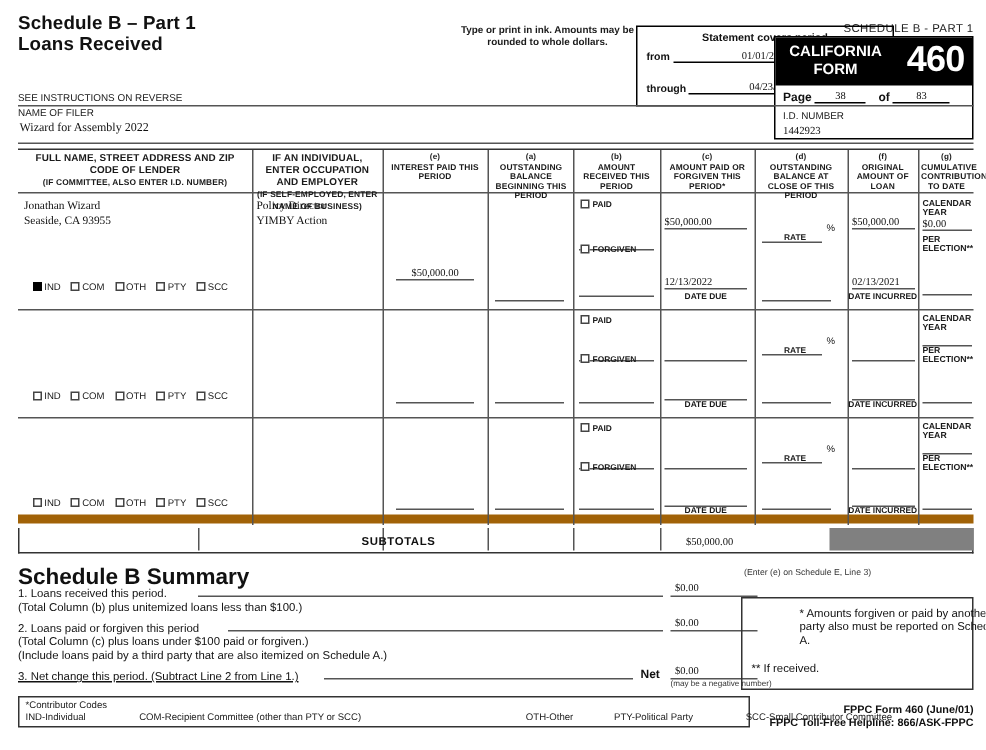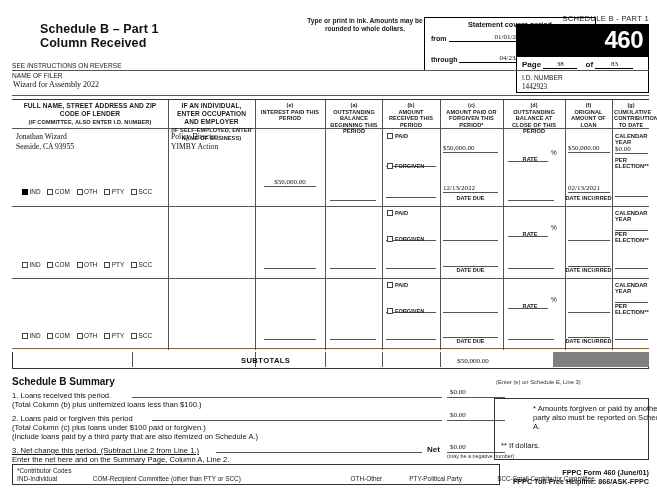--- a/index.html
+++ b/index.html
@@ -10,24 +10,23 @@
     background: #ffffff;
     font-family: "Liberation Sans", sans-serif;
     color: #111;
     position: relative;
     overflow: hidden;
   }
   .page { position:absolute; left:0; top:0; width:657px; height:500px; }
 
   
   .title {
-    position:absolute; left:12px; top:22px;
+    position:absolute; left:12px; top:8px;
     font-size:12.5px; font-weight:bold; line-height:14px;
     letter-spacing:0.1px;
-    margin-left:28px;
   }
   .typeprint {
     position:absolute; left:305px; top:17px; width:120px;
     text-align:center; font-size:6.6px; font-weight:bold; line-height:8.2px;
     color:#1a1a1a;
   }
 
   .stmtbox {
     position:absolute; left:424px; top:17px; width:172px; height:54px;
     border:1px solid #000;
@@ -86,21 +85,21 @@
   .nameoffiler { position:absolute; left:12px; top:72px; font-size:6.6px; color:#1a1a1a; }
   .filername {
     position:absolute; left:13px; top:80px; font-size:8px;
     font-family:"Liberation Serif", serif;
   }
   .rule2 { position:absolute; left:12px; top:95px; width:637px; height:1px; background:#555; }
 
   
   .tbl {
     position:absolute; left:12px; top:99px; width:637px; height:250px;
-    border-top:1px solid #333; border-bottom:1px solid #a16207;
+    border-top:1px solid #333; border-bottom:6px solid #a16207;
   }
   .vline { position:absolute; top:0; width:1px; background:#555; }
   .hline { position:absolute; left:0; width:637px; height:1px; background:#555; }
 
   .colhdr {
     position:absolute; top:2px;
     text-align:center; font-size:5.6px; font-weight:bold; line-height:6.6px;
     color:#1a1a1a; letter-spacing:0.1px;
   }
   .colhdr .let { font-size:5.4px; }
@@ -147,21 +146,21 @@
     font-family:"Liberation Serif", serif; font-size:7px;
   }
   .grayfill {
     position:absolute; left:540px; top:0px; width:96px; height:15px;
     background:#808080;
   }
   .subdiv { position:absolute; top:0; width:1px; height:15px; background:#555; }
 
   
   .sumtitle {
-    position:absolute; left:12px; top:376px; font-size:10px; font-weight:bold;
+    position:absolute; left:12px; top:376px; font-size:15px; font-weight:bold;
   }
   .sline { position:absolute; font-size:7.6px; color:#111; }
   .dots { position:absolute; height:1px; background:#555; }
   .sumval {
     position:absolute; font-family:"Liberation Serif", serif; font-size:7px;
     text-align:left;
   }
   .sumvalline { position:absolute; height:1px; background:#555; }
   .netlbl { position:absolute; font-size:8px; font-weight:bold; }
   .negnote { position:absolute; font-size:5.4px; color:#333; }
@@ -190,41 +189,45 @@
     font-size:7.2px; font-weight:bold; line-height:9px; color:#111;
   }
 </style>
 </head>
 <body>
 
 <div class="page">
 
   <div class="title">
     <div>Schedule B – Part 1</div>
-    <div>Column Received</div>
+    <div>Loans Received</div>
   </div>
 
   <div class="typeprint">Type or print in ink. Amounts may be rounded to whole dollars.</div>
 
   <div class="schedlabel">SCHEDULE B - PART 1</div>
 
   <div class="stmtbox">
     <div class="hdr">Statement covers period</div>
     <div class="fromrow">
       <span>from</span>
       <span class="fillline" style="width:124px;">01/01/2022</span>
     </div>
     <div class="throughrow">
       <span>through</span>
       <span class="fillline" style="width:112px;">04/23/2022</span>
     </div>
   </div>
 
   <div class="formbox">
     <div class="formblack">
+      <div class="calif">
+        <div>CALIFORNIA</div>
+        <div>FORM</div>
+      </div>
       <div class="num460">460</div>
     </div>
     <div class="pagerow">
       <span>Page</span>
       <span class="fillline" style="width:34px;">38</span>
       <span style="margin-left:6px;">of</span>
       <span class="fillline" style="width:38px;">83</span>
     </div>
     <div class="idnum">I.D. NUMBER</div>
     <div class="idval">1442923</div>
@@ -452,27 +455,26 @@
   <div class="sumvalline" style="left:447px; top:420px; width:58px;"></div>
   <div class="sline" style="left:12px; top:423px;">(Total Column (c) plus loans under $100 paid or forgiven.)</div>
   <div class="sline" style="left:12px; top:432px;text-align:center;">(Include loans paid by a third party that are also itemized on Schedule A.)</div>
 
   <div class="sline" style="left:12px; top:446px;text-decoration:underline;">3. Net change this period. (Subtract Line 2 from Line 1.)</div>
   <div class="dots" style="left:216px; top:452px; width:206px;"></div>
   <div class="netlbl" style="left:427px; top:445px;">Net</div>
   <div class="sumval" style="left:450px; top:443px;">$0.00</div>
   <div class="sumvalline" style="left:447px; top:452px; width:58px;"></div>
   <div class="negnote" style="left:447px; top:453px;">(may be a negative number)</div>
-  <div class="sline" style="left:12px; top:455px;">Enter the net here and on the Summary Page, Column A, Line 2.</div>
 
   <div class="entere">(Enter (e) on Schedule E, Line 3)</div>
 
   <div class="notebox">
     <div class="notetxt1">* Amounts forgiven or paid by another party also must be reported on Schedule A.</div>
-    <div class="notetxt2">** If dollars.</div>
+    <div class="notetxt2">** If received.</div>
   </div>
 
   <div class="footbox">
     <div class="fcodes1">*Contributor Codes</div>
     <div class="fcodes2">
       <span style="width:74px;">IND-Individual</span>
       <span style="width:256px;">COM-Recipient Committee (other than PTY or SCC)</span>
       <span style="width:57px;">OTH-Other</span>
       <span style="width:86px;">PTY-Political Party</span>
       <span>SCC-Small Contributor Committee</span>

